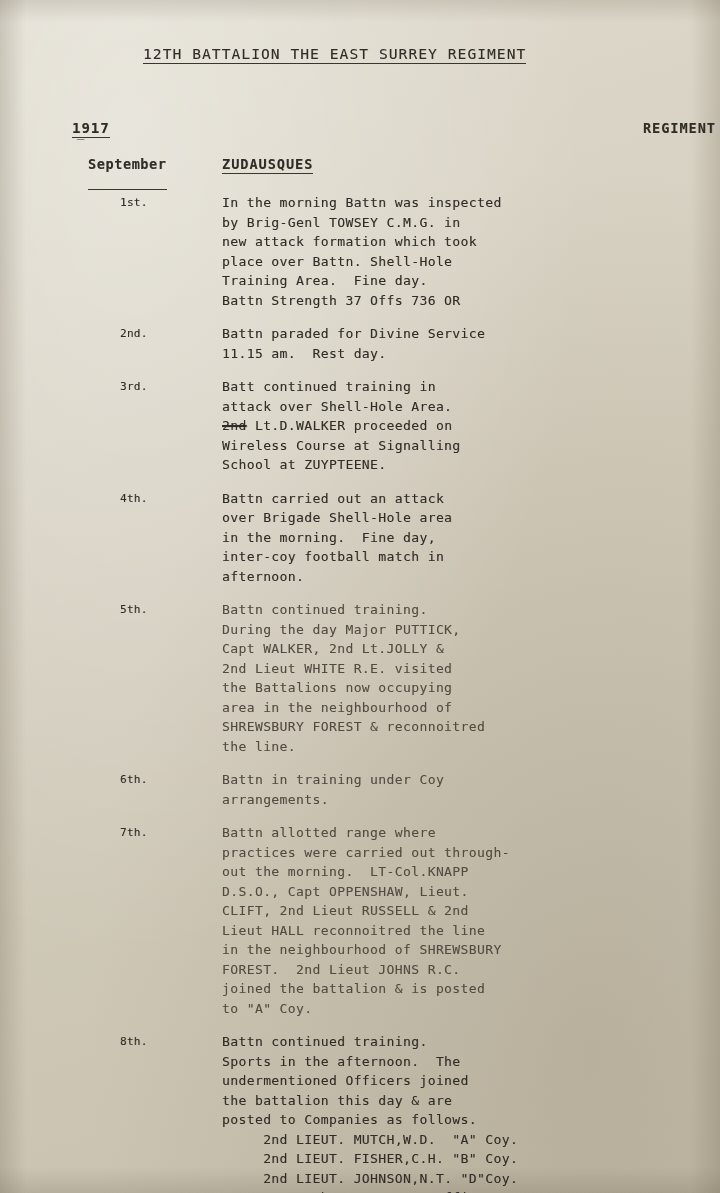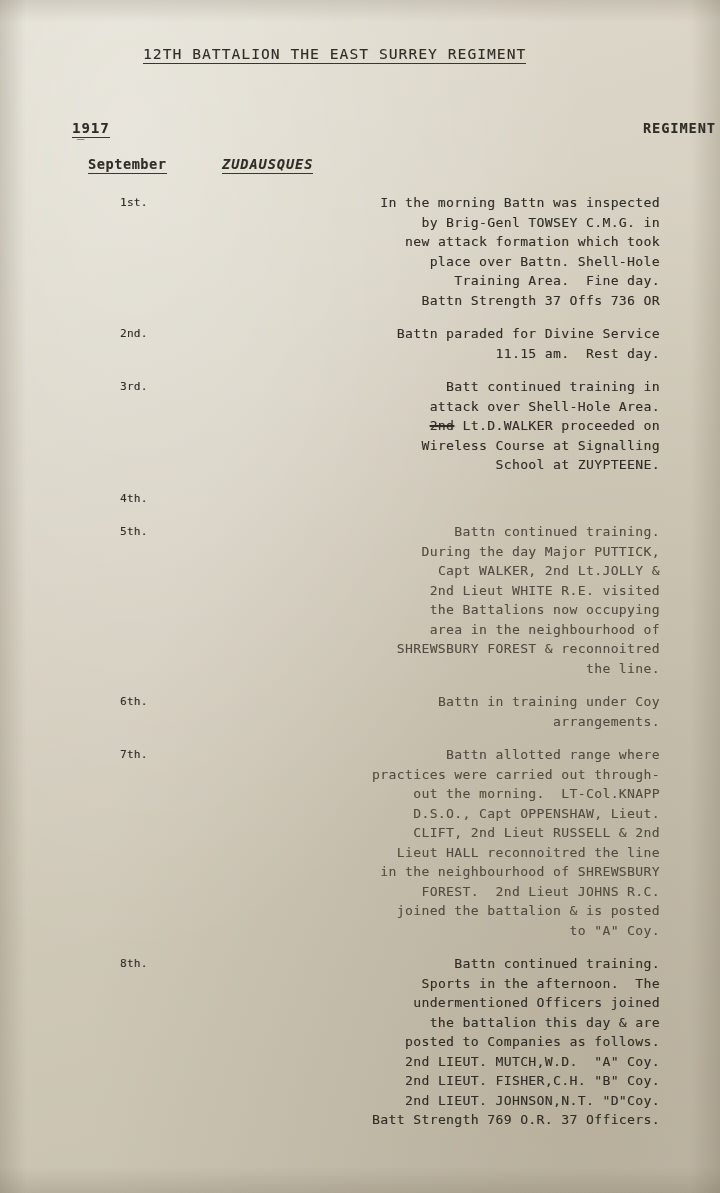--- a/index.html
+++ b/index.html
@@ -90,32 +90,31 @@
   }
 
   .month {
     position: absolute;
     top: 156px;
     left: 88px;
     font-size: 13.5px;
     font-weight: bold;
     letter-spacing: 0.6px;
     border-bottom: 1.4px solid #3a352d;
-    padding-bottom: 1px;
+    padding-bottom: 17px;
   }
   .place {
     position: absolute;
     top: 156px;
     left: 222px;
     font-size: 13.5px;
     font-weight: bold;
     letter-spacing: 1px;
     border-bottom: 1.4px solid #3a352d;
     padding-bottom: 1px;
-    font-style: italic;
   }
 
   .entries {
     position: absolute;
     top: 193px;
     left: 0;
     right: 0;
   }
   .entry {
     position: relative;
@@ -130,21 +129,20 @@
     font-size: 11px;
     line-height: 19.5px;
     letter-spacing: 0.3px;
   }
   .entry-body {
     flex: 1 1 auto;
     font-size: 13px;
     line-height: 19.5px;
     white-space: pre-wrap;
     padding-right: 60px;
-    text-align: right;
   }
   .entry-body .strike {
     text-decoration: line-through;
     text-decoration-thickness: 1.6px;
   }
   .faint {
     color: #514b41;
     text-shadow: 0.3px 0.2px 0 rgba(90,82,68,0.25);
   }
   .indent-list {
@@ -191,20 +189,25 @@
         <div class="entry-date typed">3rd.</div>
         <div class="entry-body typed"><span>Batt continued training in
 attack over Shell-Hole Area.
 </span><span class="strike">2nd</span><span> Lt.D.WALKER proceeded on
 Wireless Course at Signalling
 School at ZUYPTEENE.</span></div>
       </div>
 
       <div class="entry">
         <div class="entry-date typed">4th.</div>
+        <div class="entry-body typed">Battn carried out an attack
+over Brigade Shell-Hole area
+in the morning.  Fine day,
+inter-coy football match in
+afternoon.</div>
       </div>
 
       <div class="entry">
         <div class="entry-date typed">5th.</div>
         <div class="entry-body typed faint">Battn continued training.
 During the day Major PUTTICK,
 Capt WALKER, 2nd Lt.JOLLY &amp;
 2nd Lieut WHITE R.E. visited
 the Battalions now occupying
 area in the neighbourhood of

